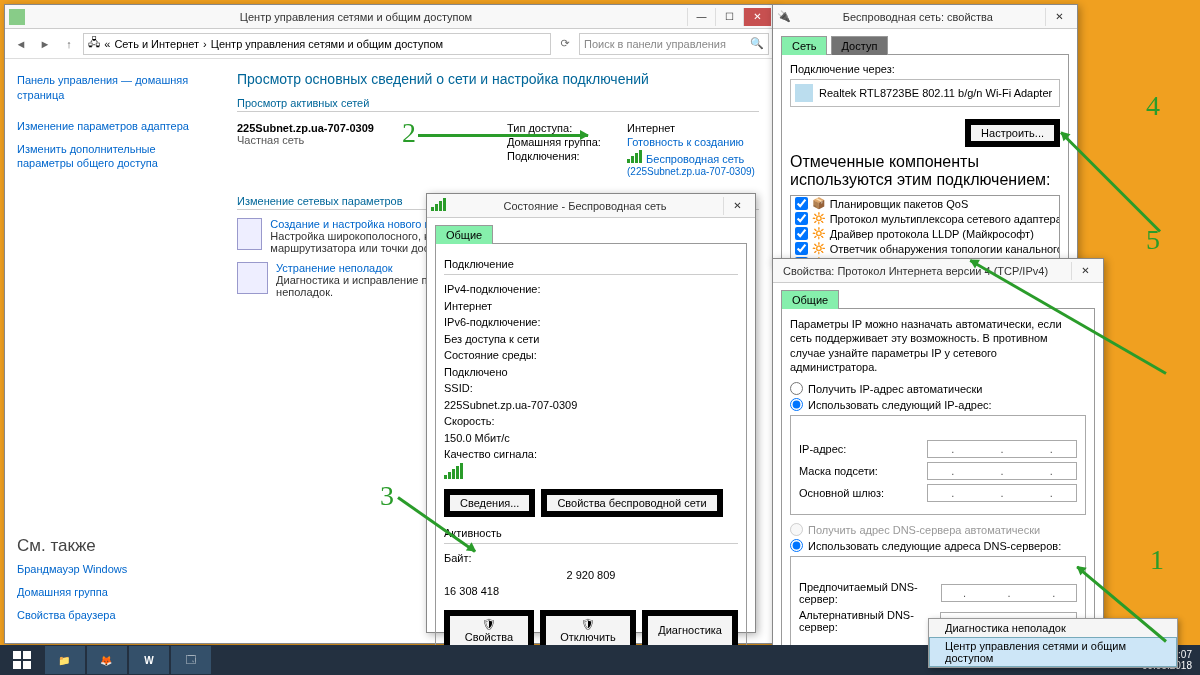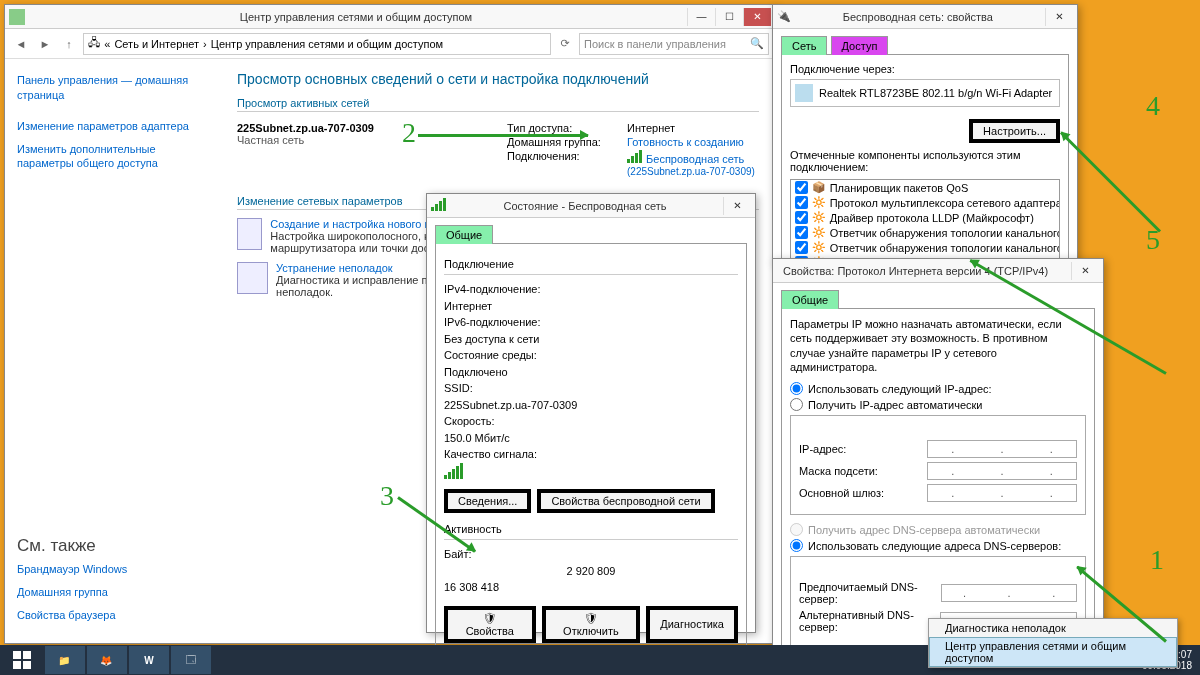--- a/index.html
+++ b/index.html
@@ -35,44 +35,44 @@
   #network-center .task .ticon { width:32px; height:32px; background:#eef; border:1px solid #99c; }
   #network-center .task .ttext .tlink { color:#0066cc; display:block; }
   #network-center .task .ttext .tdesc { color:#333; font-size:11px; }
   #network-center .seealso { position:absolute; bottom:12px; left:12px; width:180px; }
   #network-center .seealso .hdr { color:#444; font-size:17px; margin-bottom:6px; }
 
   
   #status { left: 426px; top: 193px; width: 330px; height: 440px; }
   #status .tabrow { padding: 6px 8px 0; }
   .tab { display:inline-block; border:1px solid #999; border-bottom:#fff; background:#86efac; padding:3px 10px; font-size:11px; position:relative; top:1px; }
-  .tab.inactive { background:#d946ef; border-bottom:#999; }
+  .tab.inactive { background:#737373; border-bottom:#999; }
   #status .panel, #ipv4 .panel, #wprops .panel { border:1px solid #999; margin:0 8px 8px; padding:8px; }
   .grouphead { font-size:11px; color:#000; margin:6px 0 4px; }
   .hr { border-top:1px solid #ccc; margin:4px 0 6px; }
   #status .kvrow { display:flex; justify-content:space-between; font-size:11px; line-height:1.5;flex-direction:column; }
   #status .bars { display:inline-block; vertical-align:middle; }
   .bar { display:inline-block; background:#2a9c2a; width:3px; margin-right:1px; }
   .b1{height:4px}.b2{height:7px}.b3{height:10px}.b4{height:13px}.b5{height:16px}
-  .btn { border:4px solid #000000; background:#f4f4f4; padding:2px 10px; font-size:11px; cursor:pointer; }
+  .btn { border:6px solid #000000; background:#f4f4f4; padding:2px 10px; font-size:11px; cursor:pointer; }
   #status .btnrow { display:flex; gap:6px; margin-top:6px; }
   #status .activity { display:grid; grid-template-columns: 1fr 60px 1fr; align-items:center; text-align:center; margin-top:6px; }
   #status .monicon { width:34px;height:28px;border:1px solid #88a;background:linear-gradient(#cde,#9bd);margin:4px auto; }
   #status .closebtn { float:right; margin:6px 10px; }
 
   
   #wprops { left: 772px; top: 4px; width: 306px; height: 260px; }
   #wprops .tabrow { padding:6px 8px 0; }
   #wprops .adapter-row { display:flex; gap:6px; align-items:center; border:1px solid #bbb; padding:4px; margin:4px 0 8px; }
   #wprops .adapter-row .aicon{width:18px;height:18px;background:#bde;}
   #wprops .list { border:1px solid #999; height:110px; overflow:auto; }
   #wprops .listitem { display:flex; align-items:center; gap:4px; padding:1px 4px; font-size:11px; white-space:nowrap; }
   #wprops .listitem input{margin:0}
   #wprops .cfgbtn { float:right; margin-top:4px; }
-  #wprops .desc { font-size:11px; margin:6px 0; }
+  #wprops .desc { font-size:16px; margin:6px 0; }
 
   
   #ipv4 { left: 772px; top: 258px; width: 332px; height: 388px; }
   #ipv4 .tabrow { padding:6px 8px 0; }
   #ipv4 .note { font-size:11px; margin-bottom:8px; line-height:1.3; }
   #ipv4 .radio-row { display:flex; align-items:center; gap:5px; font-size:11px; margin:3px 0; }
   #ipv4 fieldset { border:1px solid #aaa; padding:20px 8px 8px; margin:4px 0 8px; }
   #ipv4 .field { display:flex; justify-content:space-between; align-items:center; margin:4px 0; font-size:11px; }
   #ipv4 .field .ipin { width:150px; border:1px solid #aaa; height:18px; display:flex; justify-content:space-around; align-items:center; color:#555; }
   #ipv4 .bottom { display:flex; justify-content:space-between; align-items:center; margin:6px 0 2px; }
@@ -302,26 +302,26 @@
   <div class="titlebar">
     <span class="title" style="text-align:left;padding-left:6px">Свойства: Протокол Интернета версии 4 (TCP/IPv4)</span>
     <div class="winbtns">
         <div class="winbtn">✕</div>
       </div>
   </div>
   <div class="tabrow"><span class="tab">Общие</span></div>
   <div class="panel">
     <div class="note">Параметры IP можно назначать автоматически, если сеть поддерживает эту возможность. В противном случае узнайте параметры IP у сетевого администратора.</div>
     <div class="radio-row">
+        <input type="radio" name="ip" style="">
+        <span>Получить IP-адрес автоматически</span>
+      </div>
+    <div class="radio-row">
         <input type="radio" name="ip" checked="" style="">
         <span>Использовать следующий IP-адрес:</span>
-      </div>
-    <div class="radio-row">
-        <input type="radio" name="ip" style="">
-        <span>Получить IP-адрес автоматически</span>
       </div>
     <fieldset>
       <div class="field">
           <span>IP-адрес:</span>
           <div class="ipin">
             <span>.</span>
             <span>.</span>
             <span>.</span>
           </div>
         </div>

